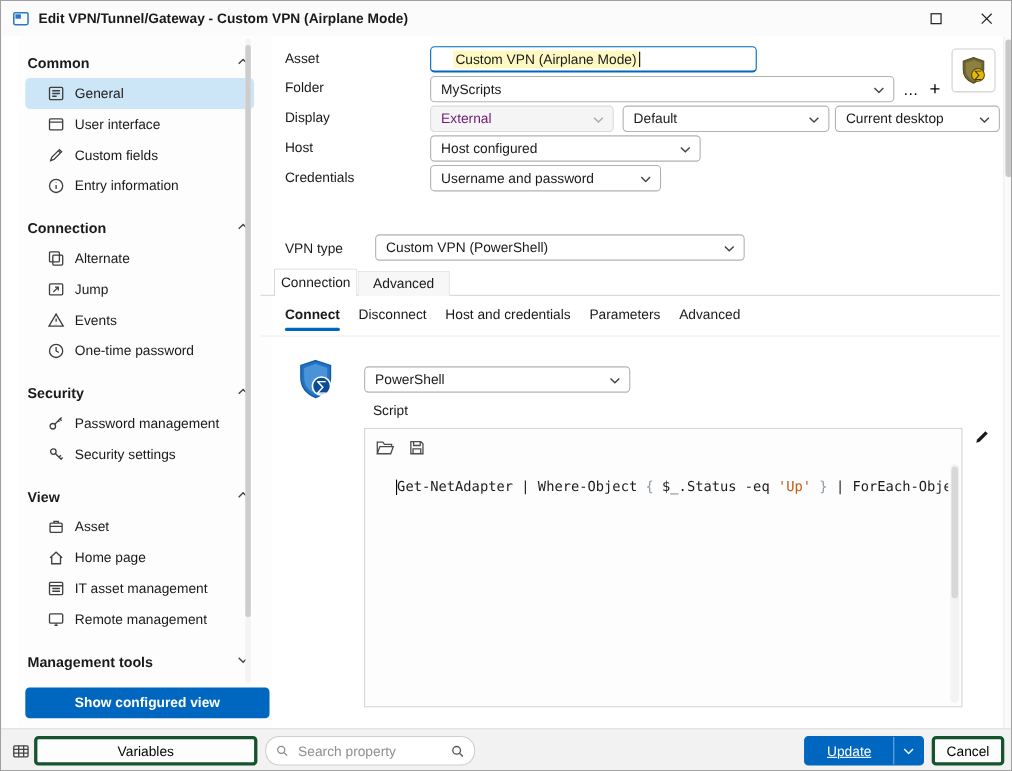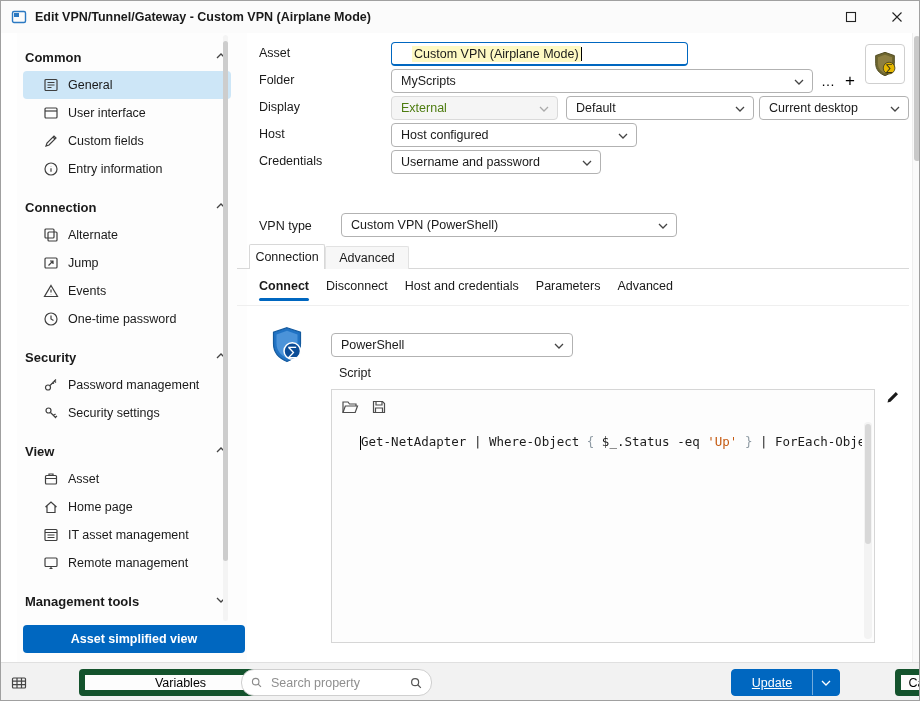--- a/index.html
+++ b/index.html
@@ -27,21 +27,21 @@
   .side-scroll{position:absolute;left:222px;top:34px;width:5px;height:586px;background:#f4f4f4;border-radius:3px;}
   .side-thumb{position:absolute;left:0;top:6px;width:5px;height:520px;background:#cdcdcd;border-radius:3px;}
   .simplified{position:absolute;left:6px;top:592px;width:222px;height:28px;background:#0067c0;color:#fff;
               font-weight:bold;font-size:12.5px;border:none;border-radius:4px;display:flex;align-items:center;justify-content:center;}
 
   
   .flabel{position:absolute;font-size:12.5px;}
   .combo{position:absolute;height:24px;background:#fff;border:1px solid #b2b2b2;border-radius:4px;
          line-height:22px;padding:0 24px 0 9px;white-space:nowrap;overflow:hidden;box-sizing:border-box;}
   .combo .cchev{position:absolute;right:8px;top:9px;}
-  .combo.disabled{background:#f5f5f5;color:#4d7c0f;border-color:#dadada;}
+  .combo.disabled{background:#f5f5f5;color:#701a75;border-color:#dadada;}
   .textbox{position:absolute;height:24px;background:#fff;border:1px solid #0067c0;border-bottom-width:2px;
            border-radius:4px;display:flex;align-items:center;padding:0 8px;box-sizing:border-box;}
   .selection{background:#fef9c3;padding:1px 2px;margin-left:12px;}
   .caret{display:inline-block;width:1px;height:14px;background:#000;vertical-align:middle;}
   .iconbtn{position:absolute;display:flex;align-items:center;justify-content:center;background:transparent;border:none;}
   .shieldbtn{position:absolute;width:38px;height:38px;border:1px solid #cfcfcf;border-radius:4px;background:#fff;
              display:flex;align-items:center;justify-content:center;}
 
   
   .tabline{position:absolute;left:236px;top:267px;width:672px;border-bottom:1px solid #d8d8d8;}
@@ -63,21 +63,21 @@
   .ed-thumb{position:absolute;left:1px;top:2px;width:6px;height:120px;background:#d8d8d8;border-radius:3px;}
 
   
   .win-scroll{position:absolute;left:911px;top:32px;width:8px;height:629px;background:#fafafa;border-left:1px solid #eee;}
   .win-thumb{position:absolute;left:1px;top:3px;width:6px;height:125px;background:#c9c9c9;border-radius:3px;}
 
   
   .footer{position:absolute;left:0;top:661px;width:100%;height:40px;background:#f2f2f2;border-top:1px solid #e0e0e0;}
   .btn{position:absolute;height:27px;border-radius:4px;display:flex;align-items:center;justify-content:center;
        font-size:12.5px;box-sizing:border-box;}
-  .btn.secondary{background:#fdfdfd;border:6px solid #14532d;margin-left:48px;}
+  .btn.secondary{background:#fdfdfd;border:3px solid #14532d;}
   .btn.primary{background:#0067c0;border:1px solid #0067c0;color:#fff;padding:0;}
   .split-main{flex:1;text-align:center;text-decoration:underline;}
   .split-chev{width:26px;height:100%;display:flex;align-items:center;justify-content:center;border-left:1px solid rgba(255,255,255,.45);}
   .search{position:absolute;height:27px;background:#fff;border:1px solid #cfcfcf;border-radius:13px;
           display:flex;align-items:center;padding:0 8px;gap:6px;box-sizing:border-box;}
   .search input{border:none;outline:none;flex:1;font-size:12.5px;font-family:"Liberation Sans",sans-serif;background:transparent;color:#1a1a1a;min-width:0;}
   .search input::placeholder{color:#8f8f8f;}
 </style>
 </head>
 <body>
@@ -273,21 +273,21 @@
 
     <div class="shead">
       <span>Management tools</span>
       <span class="chev">
           <svg width="12" height="8" viewBox="0 0 12 8">
             <path d="M2 2l4 4 4-4" fill="none" stroke="#444" stroke-width="1.3"></path>
           </svg>
         </span>
     </div>
 
-    <button class="simplified">Asset simplified view</button>
+    <button class="simplified">Show configured view</button>
   </div>
   <div class="side-scroll">
     <div class="side-thumb"></div>
   </div>
 
   <span class="flabel" style="left:258px;top:45px;">Asset</span>
   <div class="textbox" style="left:390px;top:41px;width:297px;">
     <span class="selection">Custom VPN (Airplane Mode)</span>
       <span class="caret"></span>
   </div>

